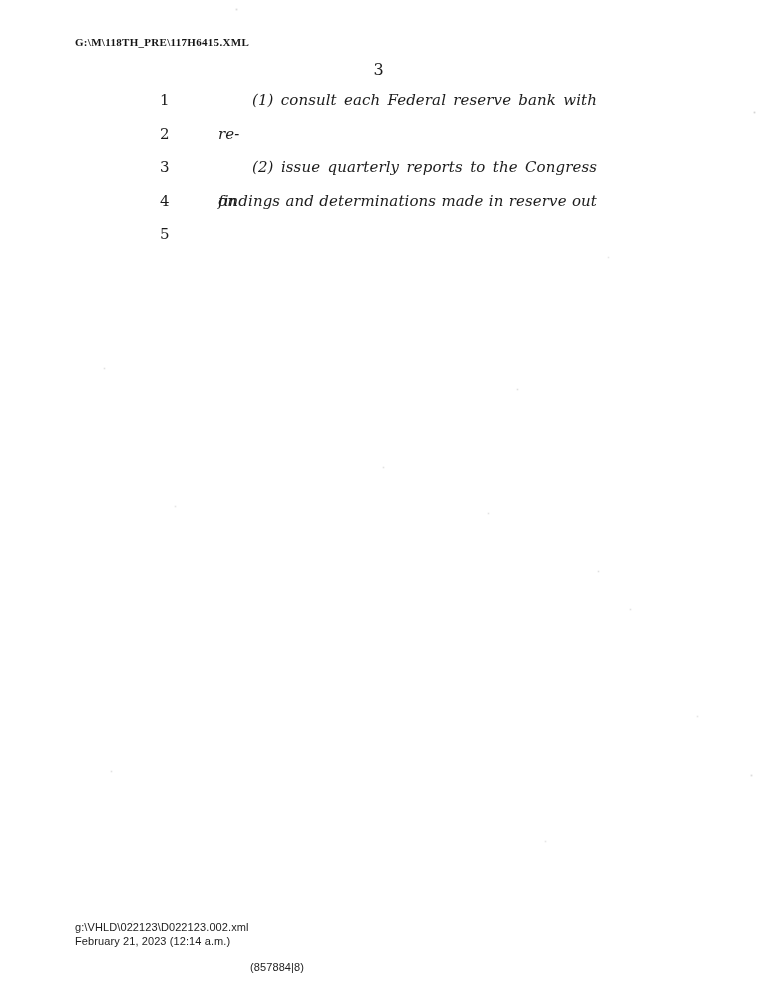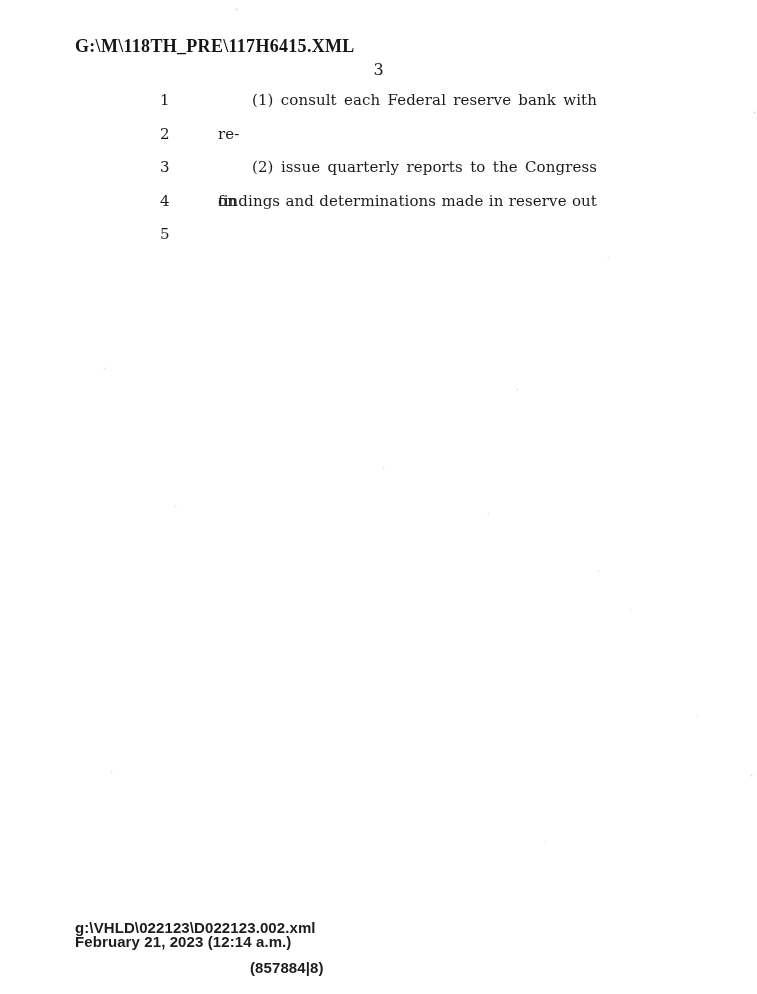--- a/index.html
+++ b/index.html
@@ -14,21 +14,21 @@
     background: #ffffff;
     overflow: hidden;
     font-family: "DejaVu Serif", "Liberation Serif", serif;
     color: #1b1b1b;
   }
   .header-path {
     position: absolute;
     left: 75px;
     top: 36px;
     font-family: "Liberation Serif", serif;
-    font-size: 18px;
+    font-size: 11px;
     font-weight: 600;
     letter-spacing: 0.3px;
     color: #151515;
     white-space: nowrap;
   }
   .page-number {
     position: absolute;
     left: 0;
     right: 0;
     top: 60px;
@@ -49,36 +49,37 @@
     font-size: 15px;
   }
   .line-num {
     flex: 0 0 58px;
     text-align: left;
   }
   .line-text {
     flex: 1 1 auto;
     white-space: nowrap;
     letter-spacing: 0.1px;
+    font-style: italic;
   }
   .line-text.justify {
     white-space: normal;
     text-align: justify;
     text-align-last: justify;
   }
   .line-text.indent {
     text-indent: 34px;
   }
   .footer {
     position: absolute;
     left: 75px;
     top: 921px;
     font-family: "Liberation Sans", sans-serif;
-    font-size: 15px;
-    font-weight: bold;
+    font-size: 11px;
+    font-weight: normal;
     line-height: 13.5px;
     color: #1c1c1c;
     letter-spacing: 0.1px;
   }
   .footer-row1 {
     position: relative;
     white-space: nowrap;
   }
   .footer-docid {
     position: absolute;

